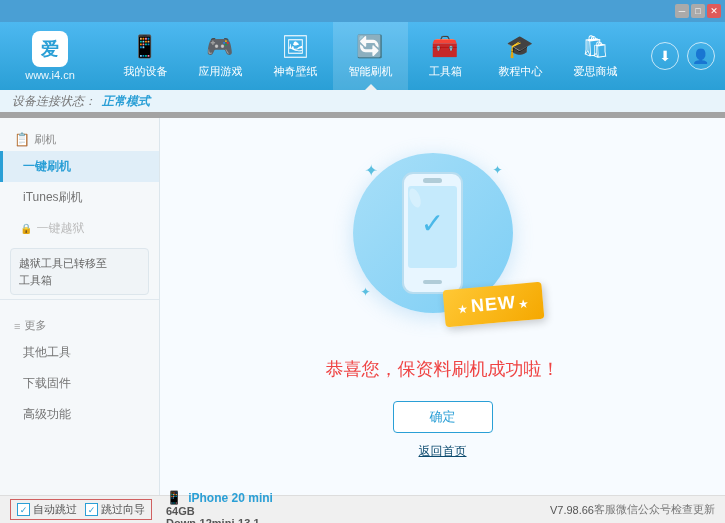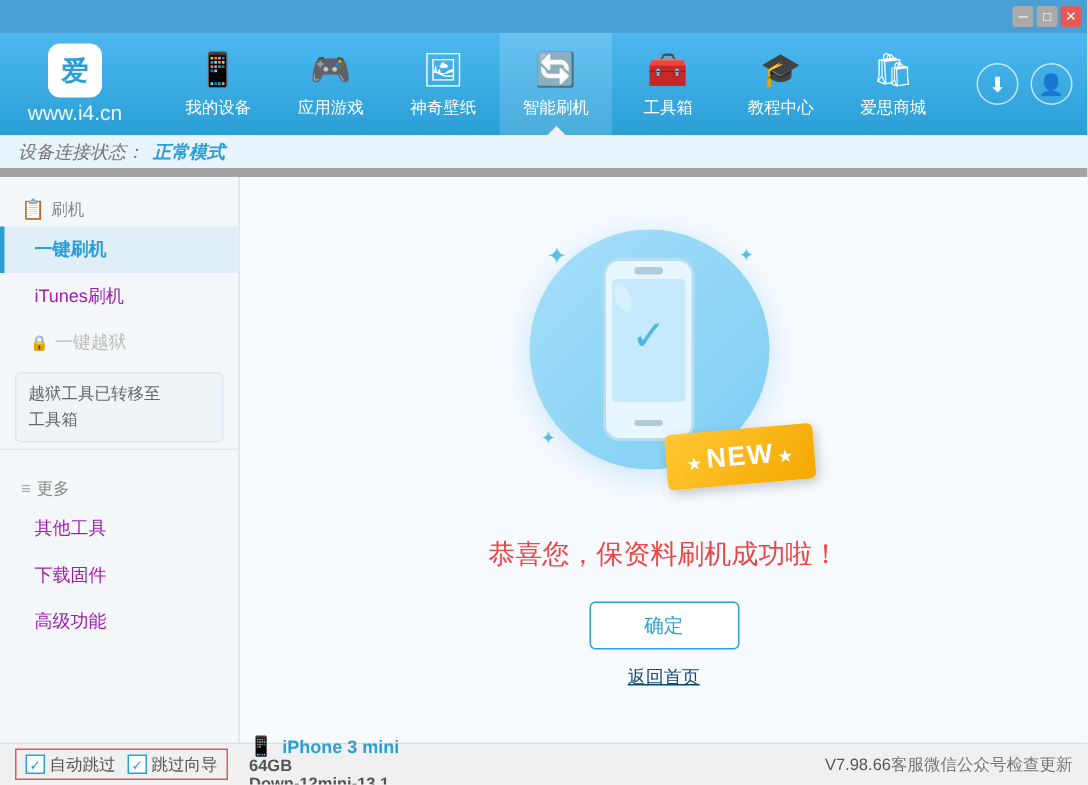--- a/index.html
+++ b/index.html
@@ -60,21 +60,21 @@
       border-radius: 8px;
       display: flex;
       align-items: center;
       justify-content: center;
       color: #2a9fd6;
       font-weight: bold;
       font-size: 18px;
       margin-bottom: 2px;
     }
     .logo-text {
-      font-size: 14px;
+      font-size: 11px;
       color: rgba(255,255,255,0.9);
       text-align: right;
     }
     .nav-items {
       display: flex;
       flex: 1;
       height: 100%;
       align-items: center;
       justify-content: center;
     }
@@ -164,21 +164,21 @@
       padding: 6px 14px 4px;
       color: #888;
       font-size: 11px;
       display: flex;
       align-items: center;
       gap: 4px;
     }
     .sidebar-item {
       padding: 7px 14px 7px 20px;
       cursor: pointer;
-      color: #a21caf;
+      color: #737373;
       font-size: 12px;
       border-left: 3px solid transparent;
     }
     .sidebar-item.active {
       background: #e0eef8;
       border-left: 3px solid #2a9fd6;
       color: #2a9fd6;
       font-weight: bold;
     }
     .sidebar-disabled {
@@ -529,21 +529,21 @@
       </div>
       <div class="checkbox-item">
         <div class="checkbox-box">✓</div>
         <span class="checkbox-label">跳过向导</span>
       </div>
     </div>
 
     <div style="margin-left: 6px;">
       <div style="display:flex; align-items:center; gap:3px;">
         <span class="device-icon">📱</span>
-        <span class="device-name">iPhone 3 mini</span>
+        <span class="device-name">iPhone 20 mini</span>
       </div>
       <div class="device-info">64GB</div>
       <div class="device-info">Down-12mini-13,1</div>
     </div>
   </div>
 
   <div class="bottombar-right">
     <span class="version-text">V7.98.66</span>
     <span>客服</span>
     <span>微信公众号</span>

